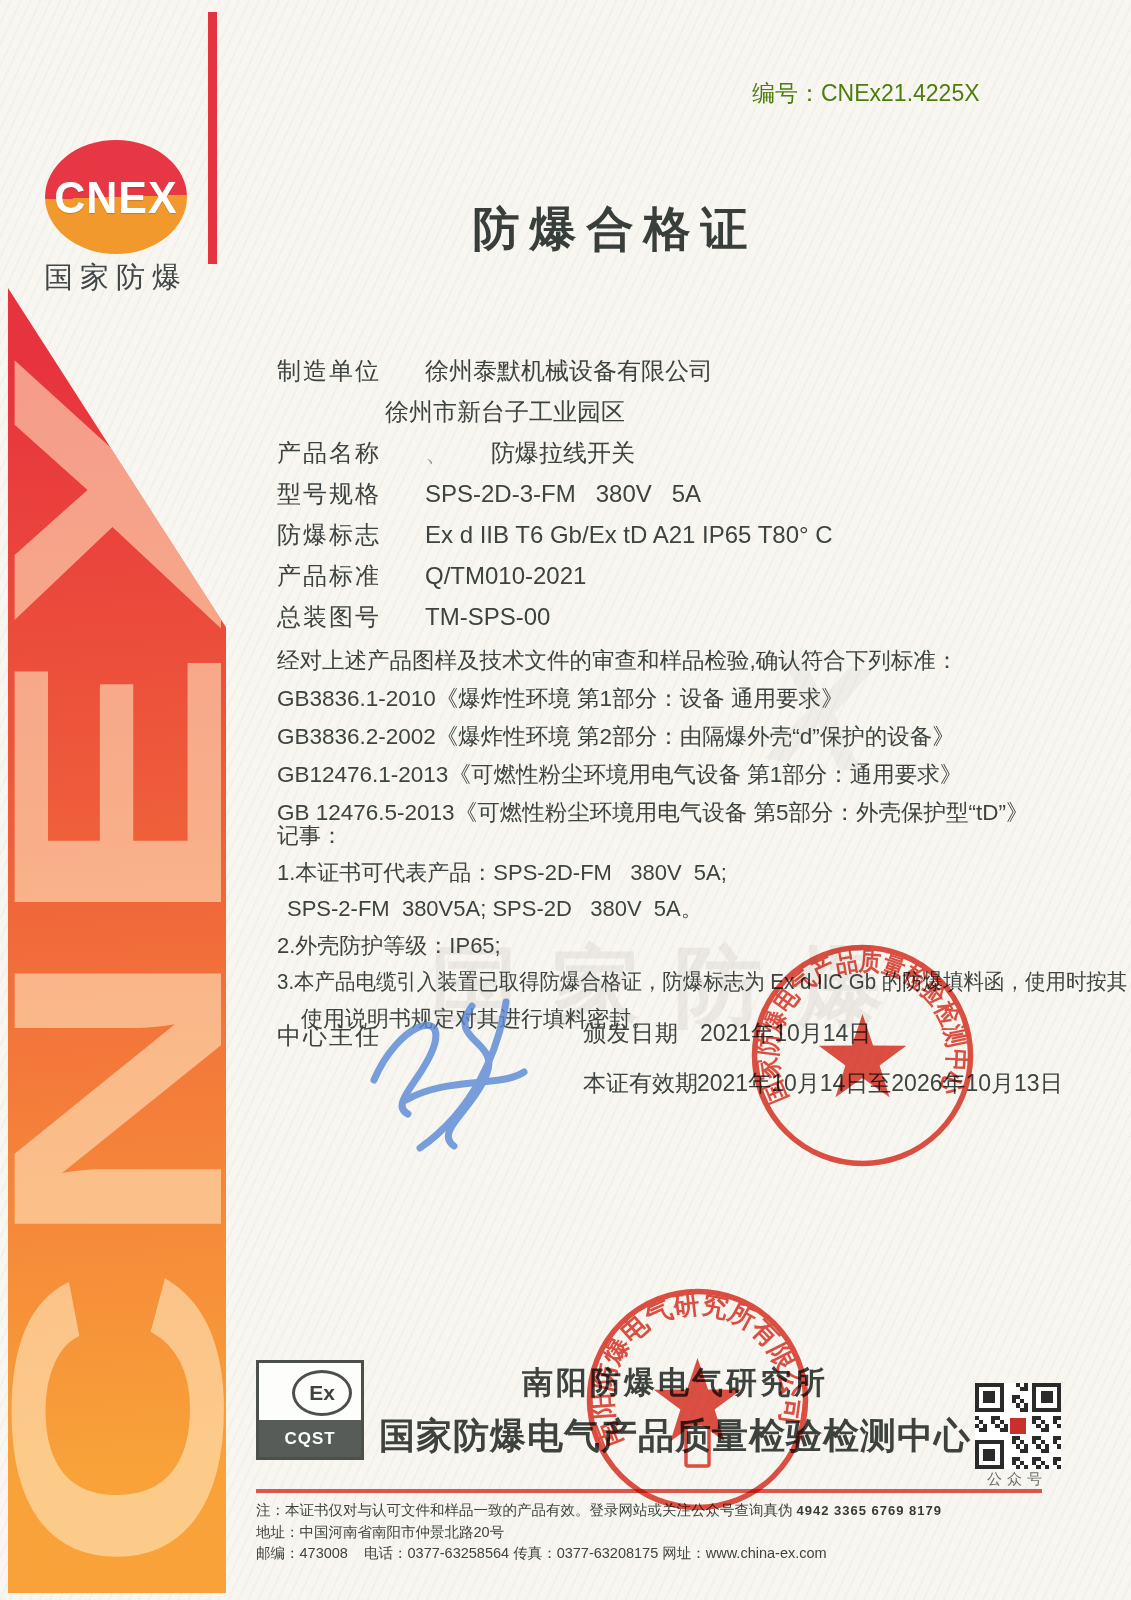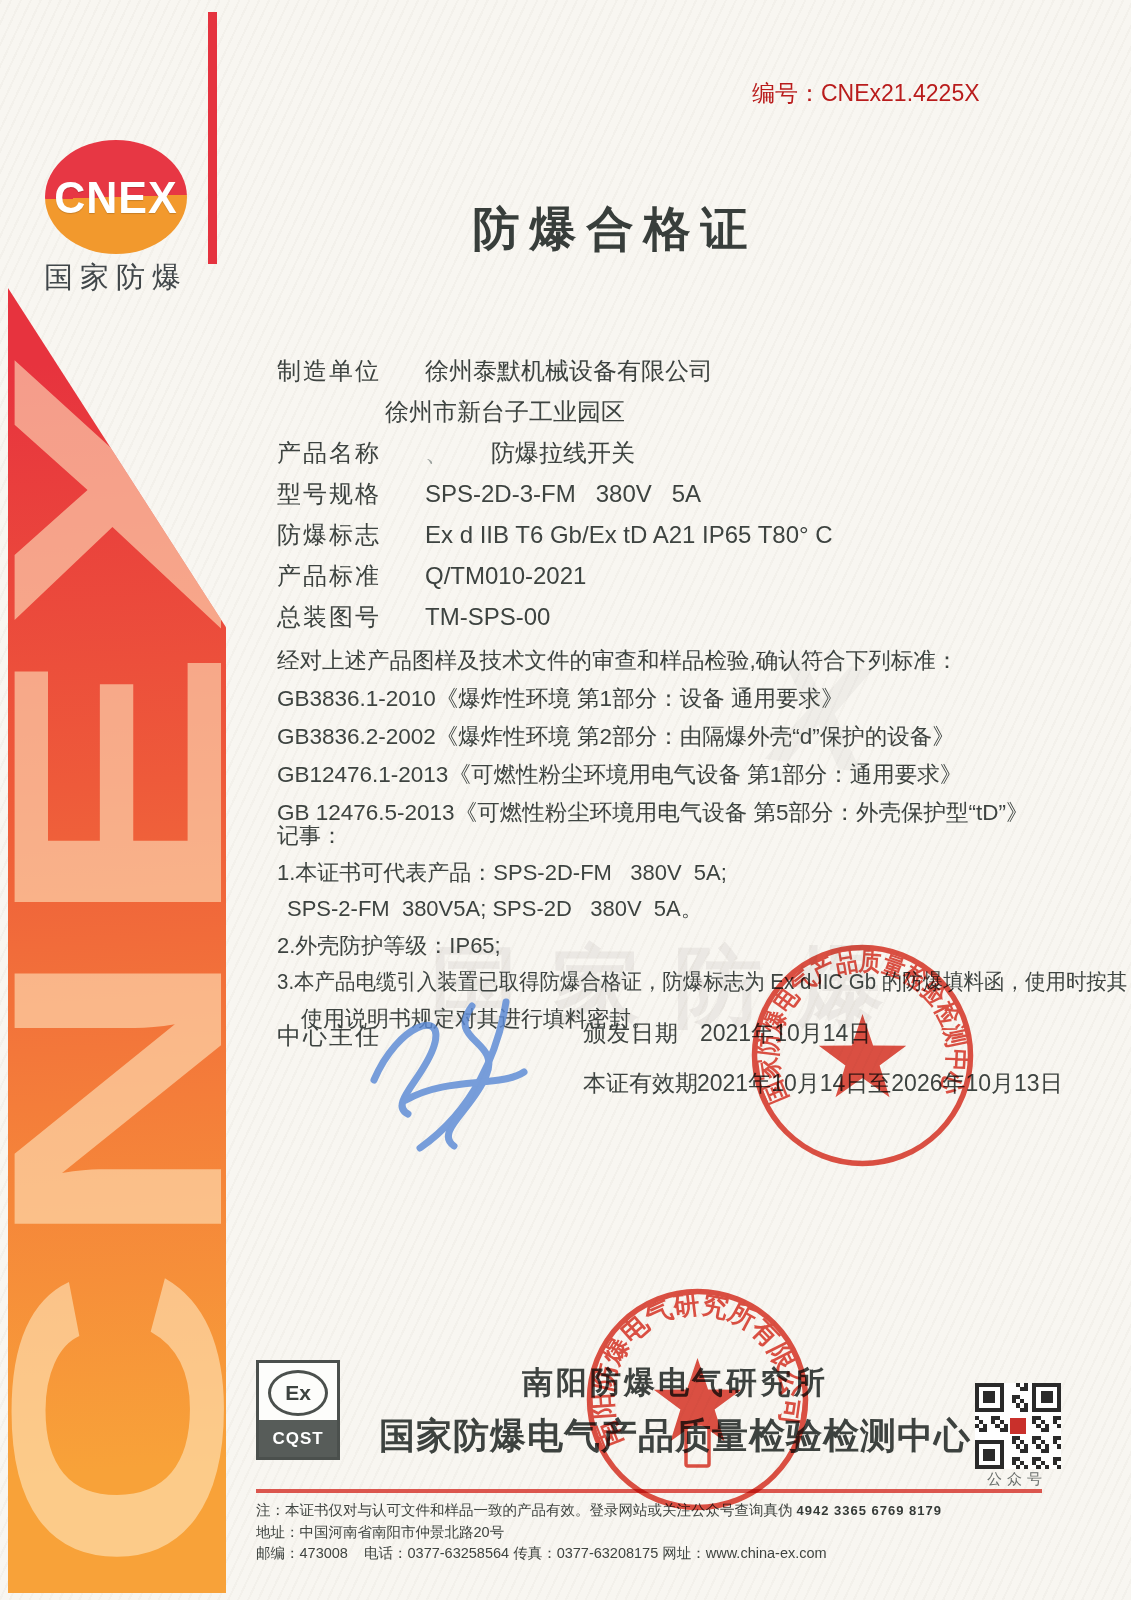--- a/index.html
+++ b/index.html
@@ -31,21 +31,21 @@
   .logo-oval{
     left:45px;top:140px;width:142px;height:114px;border-radius:50%;
     background:linear-gradient(178deg,#e73744 0 50%,#f2992d 50% 100%);
     display:flex;align-items:center;justify-content:center;
   }
   .logo-oval b{color:#fff;font-size:43px;font-weight:800;letter-spacing:1px;
     text-shadow:0 1px 1px rgba(0,0,0,0.18);transform:scaleY(1.04);}
   .logo-caption{left:40px;top:258px;width:152px;text-align:center;
     font-size:29px;letter-spacing:7px;color:#41474a;}
   
-  .cert-no{left:752px;top:78px;font-size:23px;color:#b91c1c;white-space:pre;}
+  .cert-no{left:752px;top:78px;font-size:23px;color:#4d7c0f;white-space:pre;}
   .title{left:335px;top:198px;width:560px;text-align:center;
     font-size:47px;font-weight:900;letter-spacing:10px;color:#383e3b;}
   
   .wm1{left:430px;top:928px;font-size:88px;letter-spacing:34px;
     color:rgba(110,105,95,0.09);font-weight:700;white-space:nowrap;}
   .wm2{left:770px;top:628px;font-size:150px;font-weight:800;
     color:rgba(110,105,95,0.06);transform:rotate(8deg);}
   
   .fields{left:277px;top:350px;width:854px;font-size:24px;line-height:41px;z-index:1;}
   .frow{display:flex;white-space:pre;gap:40px;}
@@ -67,21 +67,21 @@
   .d-label1{left:583px;top:1018px;font-size:23px;letter-spacing:1px;z-index:1;}
   .d-val1{left:700px;top:1018px;font-size:23px;z-index:1;}
   .d-label2{left:583px;top:1068px;font-size:23px;z-index:1;}
   .d-val2{left:697px;top:1068px;font-size:23px;white-space:nowrap;z-index:1;}
   
   .stamp{z-index:3;mix-blend-mode:multiply;opacity:0.88;}
   .stamp1{left:745px;top:938px;}
   .stamp2{left:580px;top:1282px;}
   
   .exbox{left:256px;top:1360px;width:78px;height:94px;border:3px solid #4b504d;
-    background:#fdfdfb;z-index:1;}
+    background:#fdfdfb;z-index:1;padding-left:24px;}
   .exbox .ex-oval{width:54px;height:40px;border:3px solid #4b504d;border-radius:50%;
     margin:7px auto 0;display:flex;align-items:center;justify-content:center;
     font-size:21px;font-weight:600;color:#3d4340;}
   .exbox .cqst{position:absolute;left:0;bottom:0;width:100%;height:37px;background:#575c59;
     color:#fff;display:flex;align-items:center;justify-content:center;
     font-size:17px;font-weight:700;letter-spacing:1px;}
   .issuer{left:345px;top:1362px;width:660px;text-align:center;color:#3d423f;z-index:1;}
   .issuer .inst{font-size:31px;letter-spacing:3px;font-weight:600;}
   .issuer .center{font-size:36px;letter-spacing:1px;font-weight:700;margin-top:8px;}
   .qr{left:975px;top:1383px;z-index:1;}

